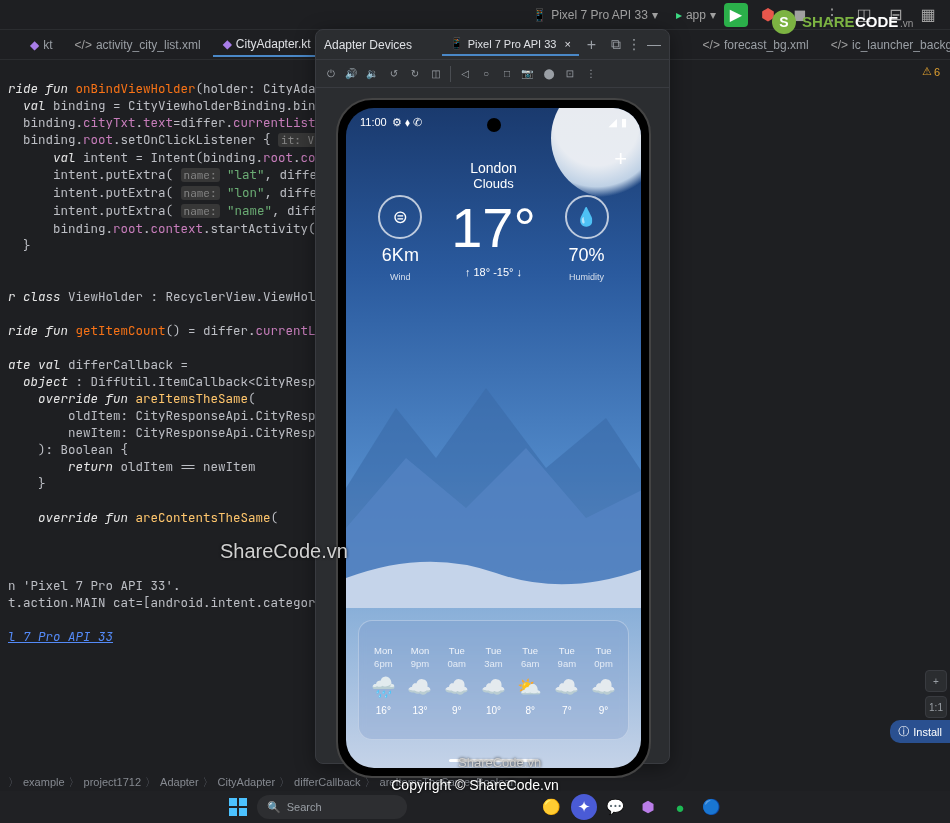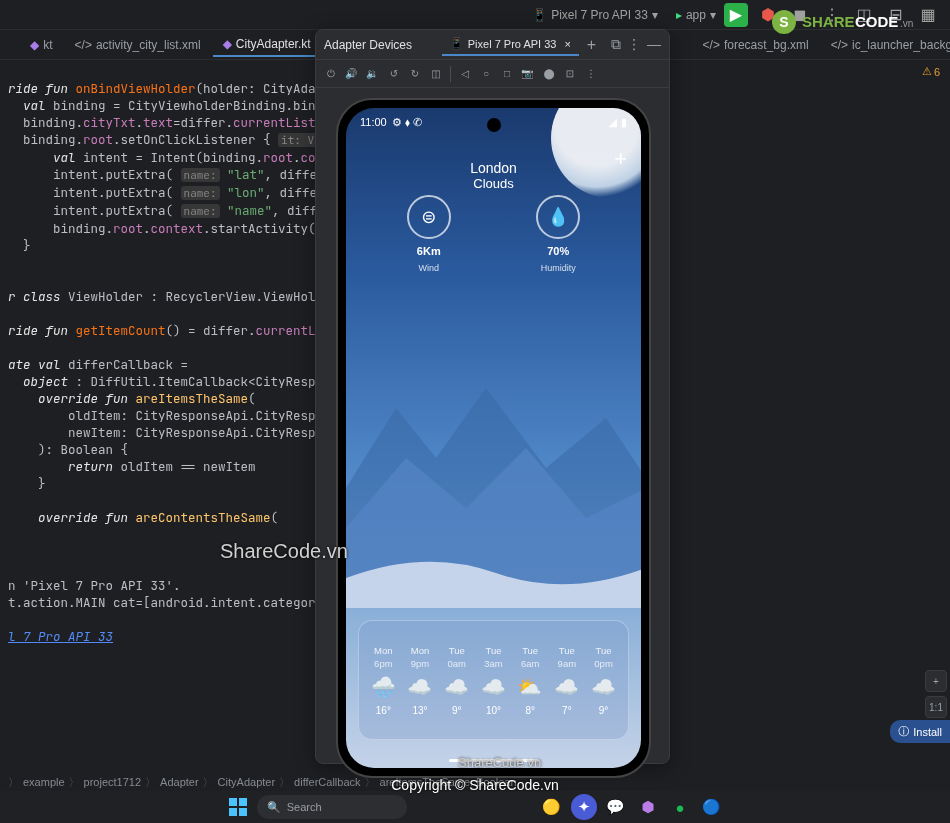--- a/index.html
+++ b/index.html
@@ -47,21 +47,21 @@
 
 .moon { position: absolute; top: -30px; right: -30px; width: 120px; height: 120px; border-radius: 50%; background: radial-gradient(circle at 38% 38%, #fff 40%, #d0e0f0 60%, transparent 70%); opacity: .9; }
 .add-btn { position: absolute; top: 38px; right: 14px; color: #fff; font-size: 22px; font-weight: 300; }
 
 .weather-main { position: absolute; top: 52px; left: 0; right: 0; text-align: center; color: #fff; }
 .city { font-size: 14px; }
 .condition { font-size: 13px; margin-bottom: 4px; }
 .metrics { display: flex; justify-content: space-around; align-items: center; padding: 0 18px; }
 .metric-side { display: flex; flex-direction: column; align-items: center; gap: 6px; }
 .metric-circle { width: 44px; height: 44px; border: 2px solid rgba(255,255,255,.7); border-radius: 50%; display: flex; align-items: center; justify-content: center; font-size: 18px; }
-.metric-val { font-size: 11px; font-weight: 700; }
+.metric-val { font-size: 18px; font-weight: 400; }
 .metric-label { font-size: 9px; opacity: .8; }
 .temp-big { font-size: 56px; font-weight: 300; line-height: 1; }
 .temp-range { font-size: 11px; margin-top: 10px; display: flex; align-items: center; justify-content: center; gap: 4px; }
 
 .mountains { position: absolute; bottom: 160px; left: 0; right: 0; height: 260px; }
 
 .forecast { position: absolute; bottom: 28px; left: 12px; right: 12px; height: 120px; background: rgba(120,150,200,.3); border: 1px solid rgba(255,255,255,.3); border-radius: 14px; backdrop-filter: blur(4px); display: flex; justify-content: space-around; align-items: center; padding: 8px 6px; }
 .fc-item { display: flex; flex-direction: column; align-items: center; gap: 2px; color: #fff; font-size: 9.5px; }
 .fc-day { opacity: .85; }
 .fc-time { opacity: .75; }
@@ -231,20 +231,24 @@
 
       <div class="weather-main">
         <div class="city">London</div>
         <div class="condition">Clouds</div>
         <div class="metrics">
           <div class="metric-side">
             <div class="metric-circle">⊜</div>
             <div class="metric-val">6Km</div>
             <div class="metric-label">Wind</div>
           </div>
+          <div>
+            <div class="temp-big">17°</div>
+            <div class="temp-range">↑ 18°  -15° ↓</div>
+          </div>
           <div class="metric-side">
             <div class="metric-circle">💧</div>
             <div class="metric-val">70%</div>
             <div class="metric-label">Humidity</div>
           </div>
         </div>
       </div>
 
       <svg class="mountains" viewBox="0 0 300 260" preserveAspectRatio="none">
         <path d="M0,140 L50,60 L90,110 L140,40 L200,120 L260,70 L300,130 L300,260 L0,260 Z" fill="#3a6aa8" opacity=".6"></path>

